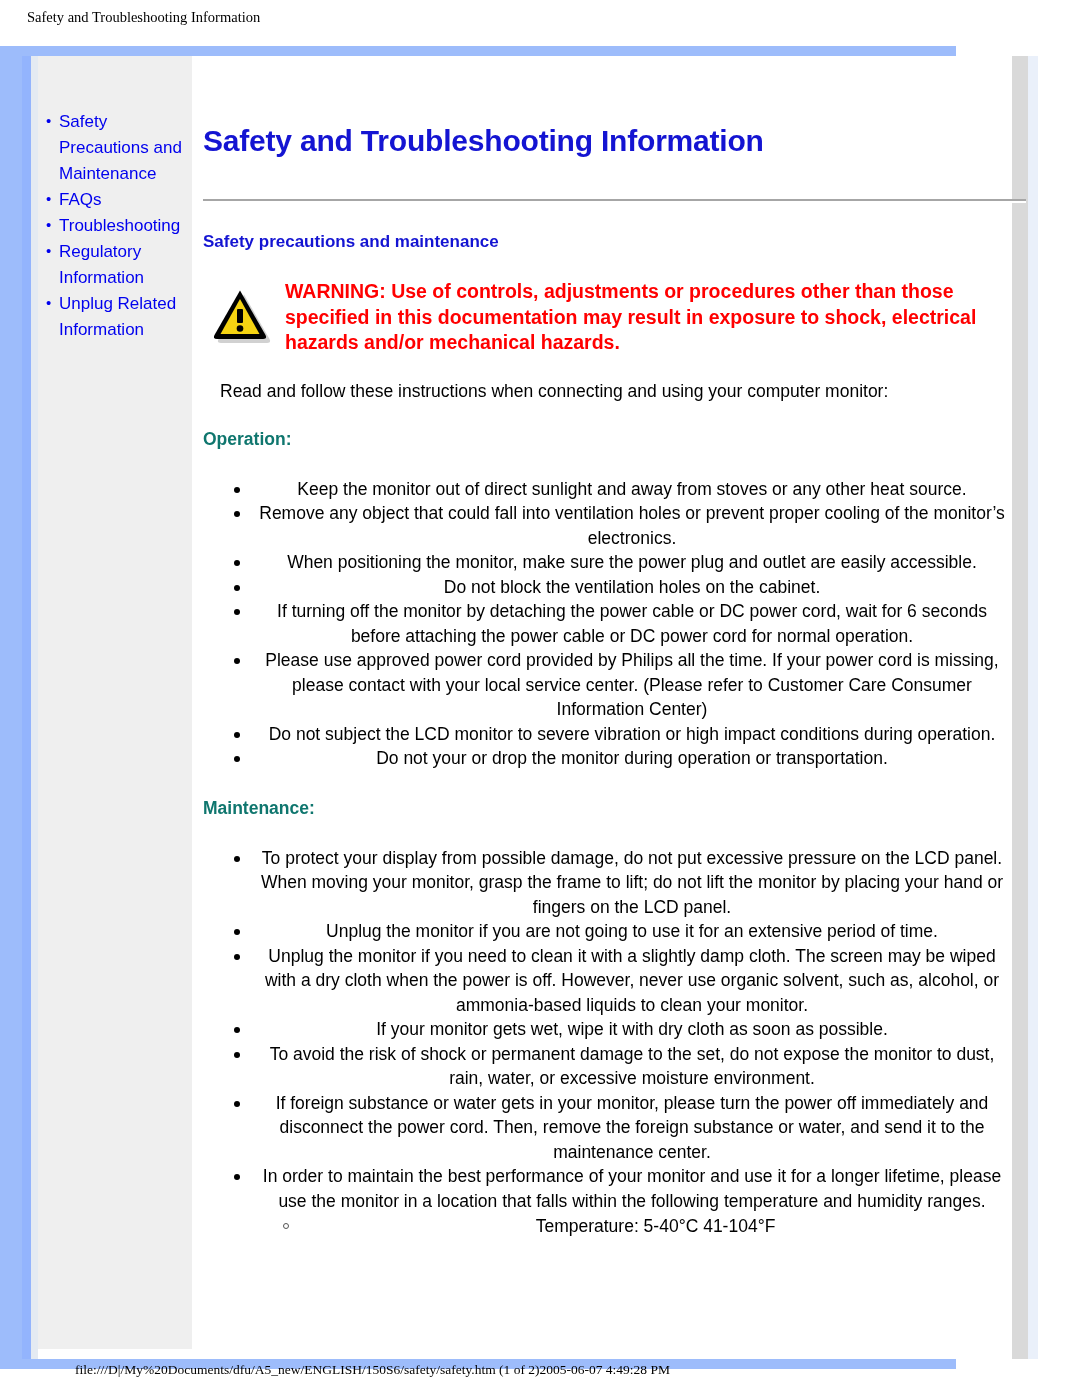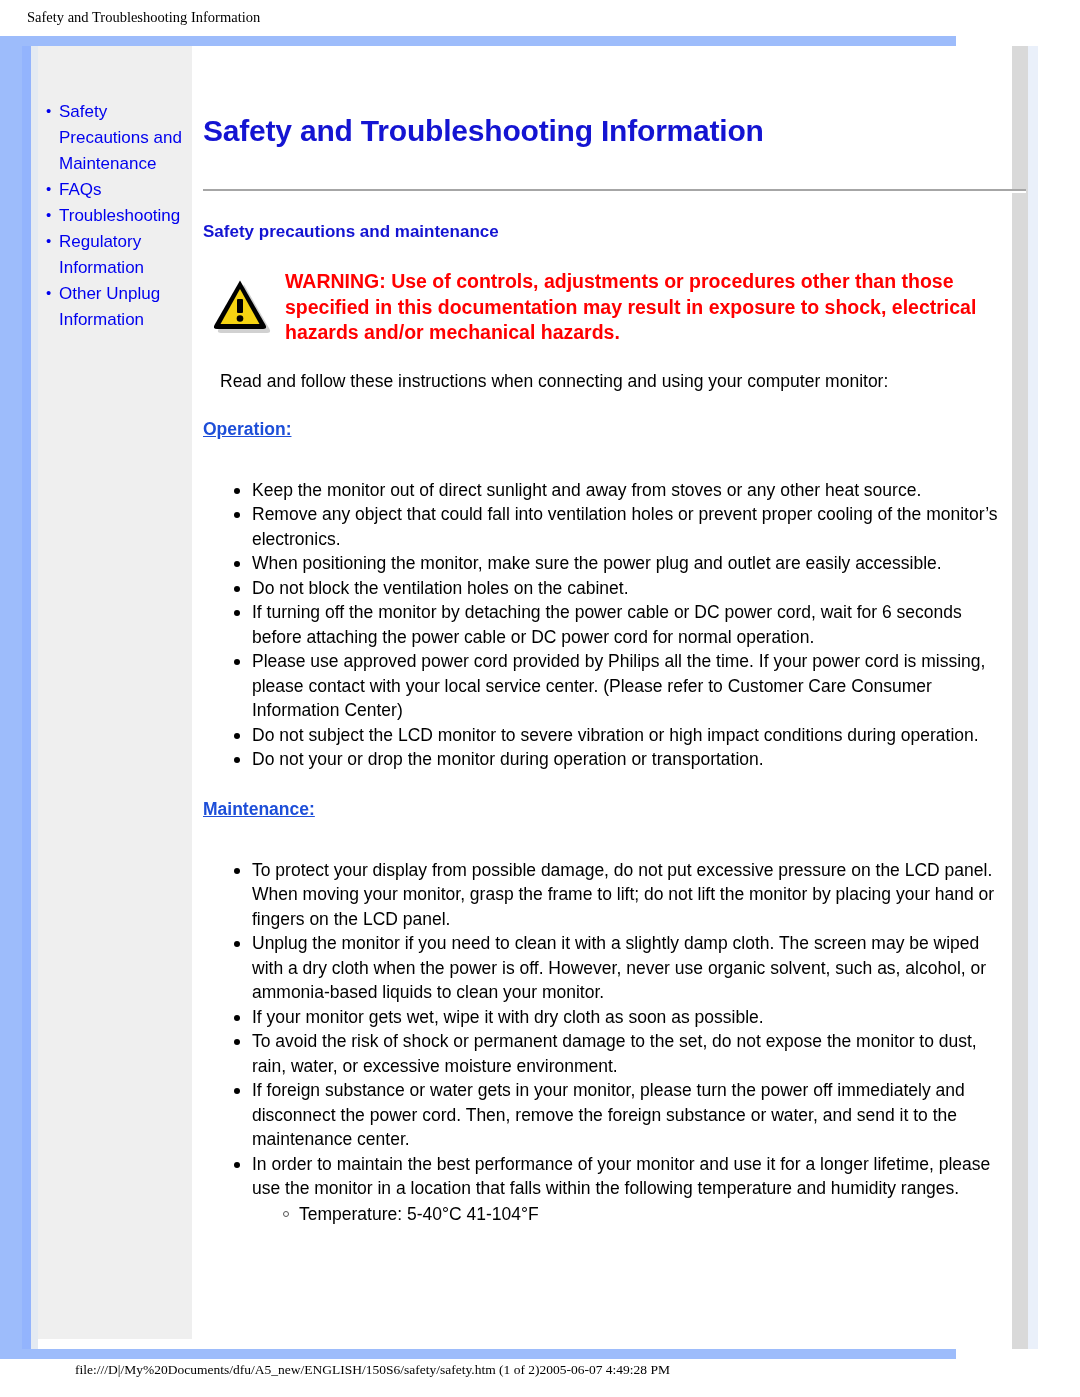--- a/index.html
+++ b/index.html
@@ -39,21 +39,21 @@
     color: #000;
     padding: 5px 0 0 28px;
     box-sizing: border-box;
     white-space: nowrap;
     margin-left: 47px;
   }
 
   
   .page-frame {
     position: absolute;
-    top: 36px; left: 0;
+    top: 46px; left: 0;
     width: 956px;
     height: 1323px;
     background: #9dbcfb;
     box-sizing: border-box;
   }
   .page-inner {
     position: absolute;
     top: 10px;
     left: 22px;
     width: 1032px;
@@ -196,28 +196,28 @@
     margin: 24px 0 0 17px;
     font-size: 17.5px;
     line-height: 22px;
     color: #000;
   }
 
   h3.sub-heading {
     margin: 27px 0 0 0;
     font-size: 17.5px;
     font-weight: bold;
-    color: #1d4ed8;
-    text-decoration: underline;
+    color: #0f766e;
   }
 
   ul.doc-list {
-    margin: 38px 0 0 0;
+    margin: 27px 0 0 0;
     padding: 0 0 0 48px;
     list-style: none;
+    text-align: center;
   }
   ul.doc-list > li {
     position: relative;
     font-size: 17.5px;
     line-height: 24.5px;
     color: #000;
     margin-bottom: 0;
     padding-left: 1px;
   }
   ul.doc-list > li::before {
@@ -266,21 +266,21 @@
   <div class="left-accent-pale"></div>
   <div class="right-strip"></div>
   <div class="right-strip-pale"></div>
 
   <nav class="sidebar">
     <ul class="nav-list">
       <li class="nav-item">Safety Precautions and Maintenance</li>
       <li class="nav-item">FAQs</li>
       <li class="nav-item">Troubleshooting</li>
       <li class="nav-item">Regulatory Information</li>
-      <li class="nav-item">Other Unplug Information</li>
+      <li class="nav-item">Unplug Related Information</li>
     </ul>
   </nav>
 
   <main class="content">
 
     <h1 class="page-title">Safety and Troubleshooting Information</h1>
 
     <hr class="title-rule">
 
     <h2 class="section-heading">Safety precautions and maintenance</h2>
@@ -314,20 +314,21 @@
       <li>If turning off the monitor by detaching the power cable or DC power cord, wait for 6 seconds before attaching the power cable or DC power cord for normal operation.</li>
       <li>Please use approved power cord provided by Philips all the time. If your power cord is missing, please contact with your local service center. (Please refer to Customer Care Consumer Information Center)</li>
       <li>Do not subject the LCD monitor to severe vibration or high impact conditions during operation.</li>
       <li>Do not your or drop the monitor during operation or transportation.</li>
     </ul>
 
     <h3 class="sub-heading">Maintenance:</h3>
 
     <ul class="doc-list">
       <li>To protect your display from possible damage, do not put excessive pressure on the LCD panel. When moving your monitor, grasp the frame to lift; do not lift the monitor by placing your hand or fingers on the LCD panel.</li>
+      <li>Unplug the monitor if you are not going to use it for an extensive period of time.</li>
       <li>Unplug the monitor if you need to clean it with a slightly damp cloth. The screen may be wiped with a dry cloth when the power is off. However, never use organic solvent, such as, alcohol, or ammonia-based liquids to clean your monitor.</li>
       <li>If your monitor gets wet, wipe it with dry cloth as soon as possible.</li>
       <li>To avoid the risk of shock or permanent damage to the set, do not expose the monitor to dust, rain, water, or excessive moisture environment.</li>
       <li>If foreign substance or water gets in your monitor, please turn the power off immediately and disconnect the power cord. Then, remove the foreign substance or water, and send it to the maintenance center.</li>
       <li>
         <span>In order to maintain the best performance of your monitor and use it for a longer lifetime, please use the monitor in a location that falls within the following temperature and humidity ranges.</span>
         <ul class="sub-list">
           <li>Temperature: 5-40°C 41-104°F</li>
         </ul>
       </li>

